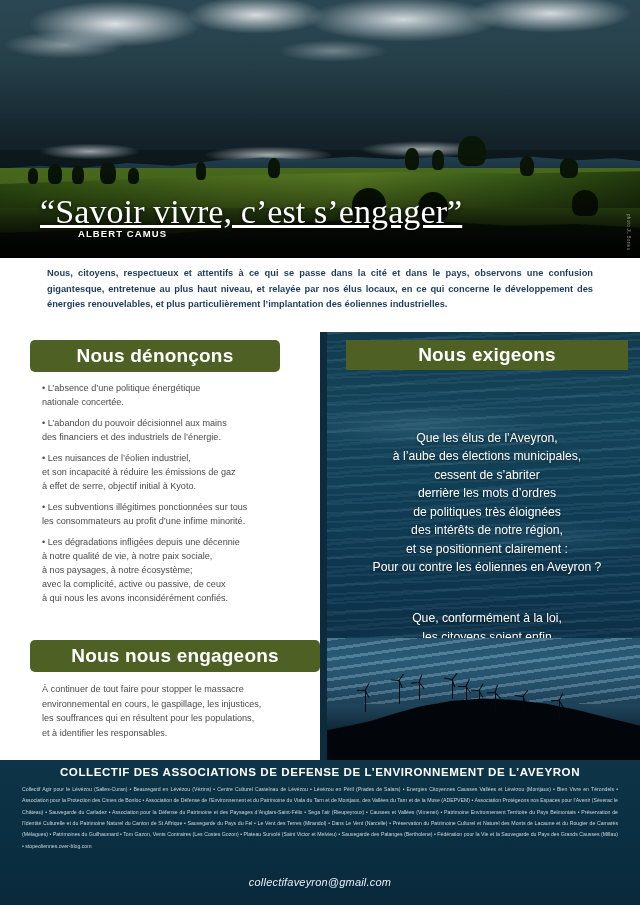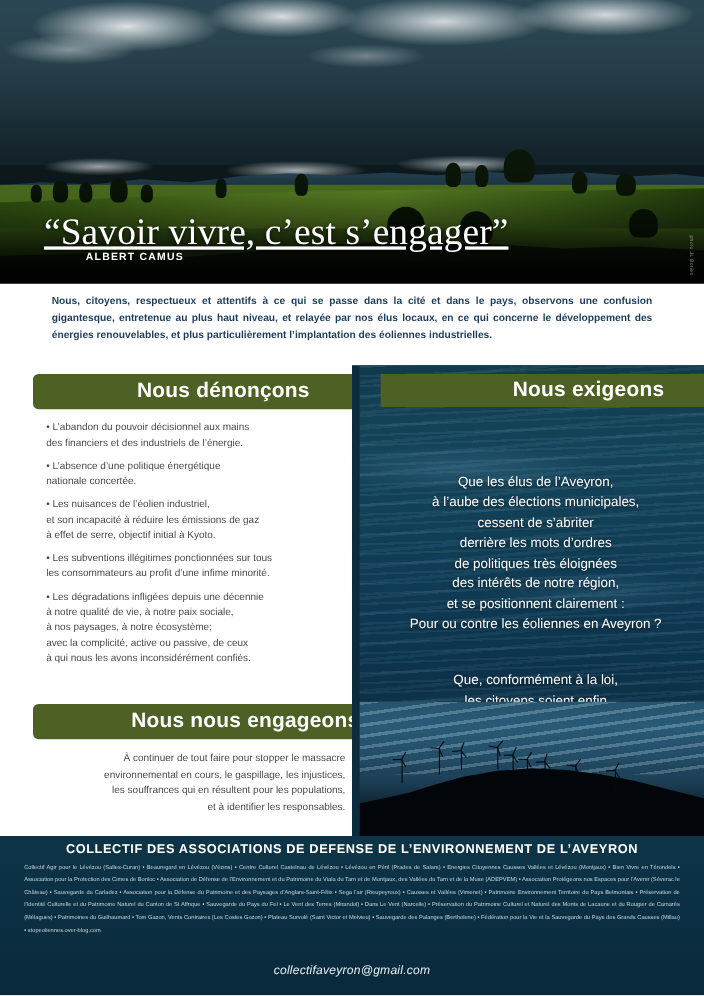--- a/index.html
+++ b/index.html
@@ -137,37 +137,35 @@
 
   
   .bar{
     position:absolute;
     background:#4e6024;
     border-radius:5px;
     color:#ffffff;
     font-size:19px;font-weight:bold;
     display:flex;align-items:center;justify-content:center;
     letter-spacing:.2px;
-    padding-left:48px;
   }
   .bar-denoncons{left:30px;top:8px;width:250px;height:32px;}
   .bar-engageons{left:30px;top:308px;width:290px;height:32px;}
   .bar-exigeons{left:26px;top:8px;width:282px;height:30px;border-radius:0;}
 
   .left-body{
     position:absolute;left:42px;top:50px;width:268px;
     font-size:9.1px;line-height:1.52;color:#4a4a4a;
   }
   .left-body .item{margin-bottom:7.5px;white-space:pre-line;}
 
   .engage-body{
     position:absolute;left:42px;top:350px;width:272px;
     font-size:9.1px;line-height:1.62;color:#4a4a4a;
     white-space:pre-line;
-    text-align:right;
   }
 
   .right-body{
     position:absolute;left:26px;top:78px;width:282px;
     text-align:center;
     color:#ffffff;
     font-size:12.2px;line-height:1.52;
     text-shadow:0 1px 3px rgba(0,0,0,.55);
     white-space:pre-line;
   }
@@ -254,24 +252,24 @@
   <div class="credit-v credit-top">photo JL Bories</div>
 
   <div class="intro">
     <p>Nous, citoyens, respectueux et attentifs à ce qui se passe dans la cité et dans le pays, observons une confusion gigantesque, entretenue au plus haut niveau, et relayée par nos élus locaux, en ce qui concerne le développement des énergies renouvelables, et plus particulièrement l’implantation des éoliennes industrielles.</p>
   </div>
 
   <div class="col-left">
     <div class="bar bar-denoncons">Nous dénonçons</div>
 
     <div class="left-body">
+      <div class="item">• L’absence d’une politique énergétique
+nationale concertée.</div>
       <div class="item">• L’abandon du pouvoir décisionnel aux mains
 des financiers et des industriels de l’énergie.</div>
-      <div class="item">• L’absence d’une politique énergétique
-nationale concertée.</div>
       <div class="item">• Les nuisances de l’éolien industriel,
 et son incapacité à réduire les émissions de gaz
 à effet de serre, objectif initial à Kyoto.</div>
       <div class="item">• Les subventions illégitimes ponctionnées sur tous
 les consommateurs au profit d’une infime minorité.</div>
       <div class="item">• Les dégradations infligées depuis une décennie
 à notre qualité de vie, à notre paix sociale,
 à nos paysages, à notre écosystème;
 avec la complicité, active ou passive, de ceux
 à qui nous les avons inconsidérément confiés.</div>

